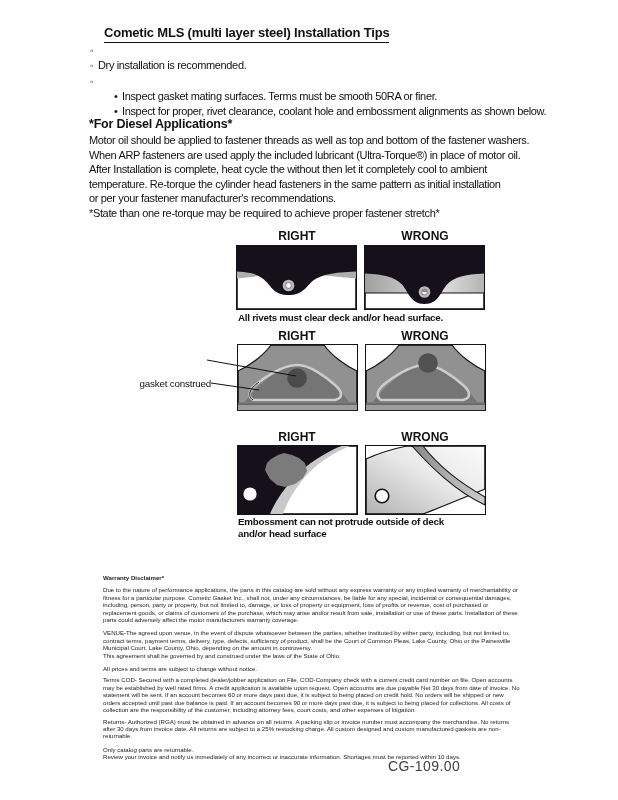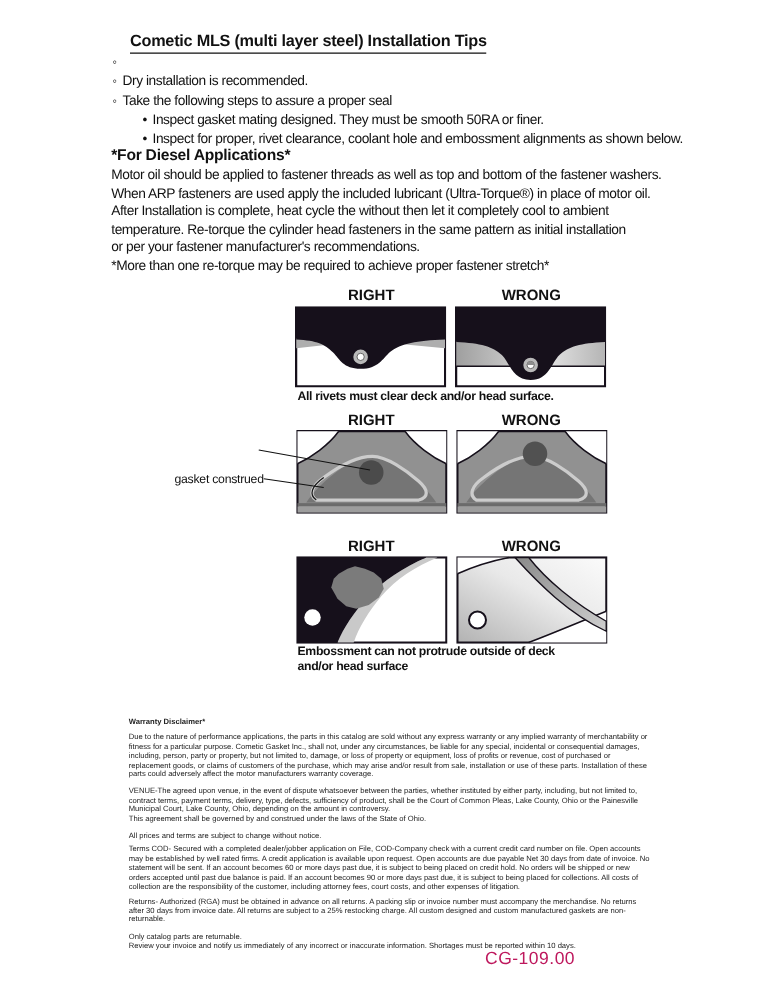--- a/index.html
+++ b/index.html
@@ -25,58 +25,57 @@
   .dg-box{position:absolute;display:block;}
   .ann{position:absolute;font-size:9.8px;letter-spacing:-0.2px;line-height:12px;
        text-align:right;white-space:pre-line;}
   .leaders{position:absolute;left:205px;top:355px;}
 
   .legal{position:absolute;left:103px;top:574px;width:417px;font-size:6.1px;
          line-height:7.4px;color:#222;letter-spacing:0;}
   .legal .lh{font-weight:bold;margin:0 0 5px 0;}
   .legal p{margin:0 0 6px 0;white-space:pre-line;}
   .legal p.tight{margin-bottom:4px;}
-  .docnum{position:absolute;left:388px;top:758px;font-size:14px;letter-spacing:0.4px;color:#be185d;}
+  .docnum{position:absolute;left:388px;top:758px;font-size:14px;letter-spacing:0.4px;color:#404040;}
 </style>
 </head>
 <body>
 
 <div class="page">
 
   <div class="title">Cometic MLS (multi layer steel) Installation Tips</div>
 
   <div class="bullets">
     <div class="brow">
       <span class="bm">◦</span>
     </div>
     <div class="brow">
       <span class="bm">◦</span>
       <span>Dry installation is recommended.</span>
     </div>
     <div class="brow">
       <span class="bm">◦</span>
-      <span>Take the following steps to assure a proper seal</span>
     </div>
     <div class="brow indent">
       <span class="bm dot">•</span>
-      <span>Inspect gasket mating designed.  They must be smooth 50RA or finer.</span>
+      <span>Inspect gasket mating surfaces.  Terms must be smooth 50RA or finer.</span>
     </div>
     <div class="brow indent">
       <span class="bm dot">•</span>
       <span>Inspect for proper, rivet clearance, coolant hole and embossment alignments as shown below.</span>
     </div>
   </div>
 
   <div class="h2">*For Diesel Applications*</div>
   <div class="para" style="top:133px;">Motor oil should be applied to fastener threads as well as top and bottom of the fastener washers.
 When ARP fasteners are used apply the included lubricant (Ultra-Torque®) in place of motor oil.</div>
   <div class="para" style="top:162px;">After Installation is complete, heat cycle the without then let it completely cool to ambient
 temperature. Re-torque the cylinder head fasteners in the same pattern as initial installation
 or per your fastener manufacturer's recommendations.</div>
-  <div class="para" style="top:206px;">*More than one re-torque may be required to achieve proper fastener stretch*</div>
+  <div class="para" style="top:206px;">*State than one re-torque may be required to achieve proper fastener stretch*</div>
 
   <div class="dg-label" style="left:297px;top:229px;">RIGHT</div>
   <div class="dg-label" style="left:425px;top:229px;">WRONG</div>
 
   <svg class="dg-box" style="left:236px;top:245px;" width="121" height="65" viewBox="0 0 121 65">
     <rect x="0.9" y="0.9" width="119.2" height="63.2" fill="#ffffff" stroke="#16101b" stroke-width="1.8"></rect>
     <polygon points="1,25.5 37,29.5 1,33.5" fill="#aeaeae"></polygon>
     <polygon points="120,25.5 78,29.5 120,33.5" fill="#aeaeae"></polygon>
     <path d="M1,1 H120 V26.5 C97,27.5 85,29.5 76,36.5 C70,42 66.5,50 52.5,50 C38.5,50 36,42.5 30.5,37 C23.5,30 18,27.5 1,26.5 Z" fill="#16101b"></path>
     <g>

